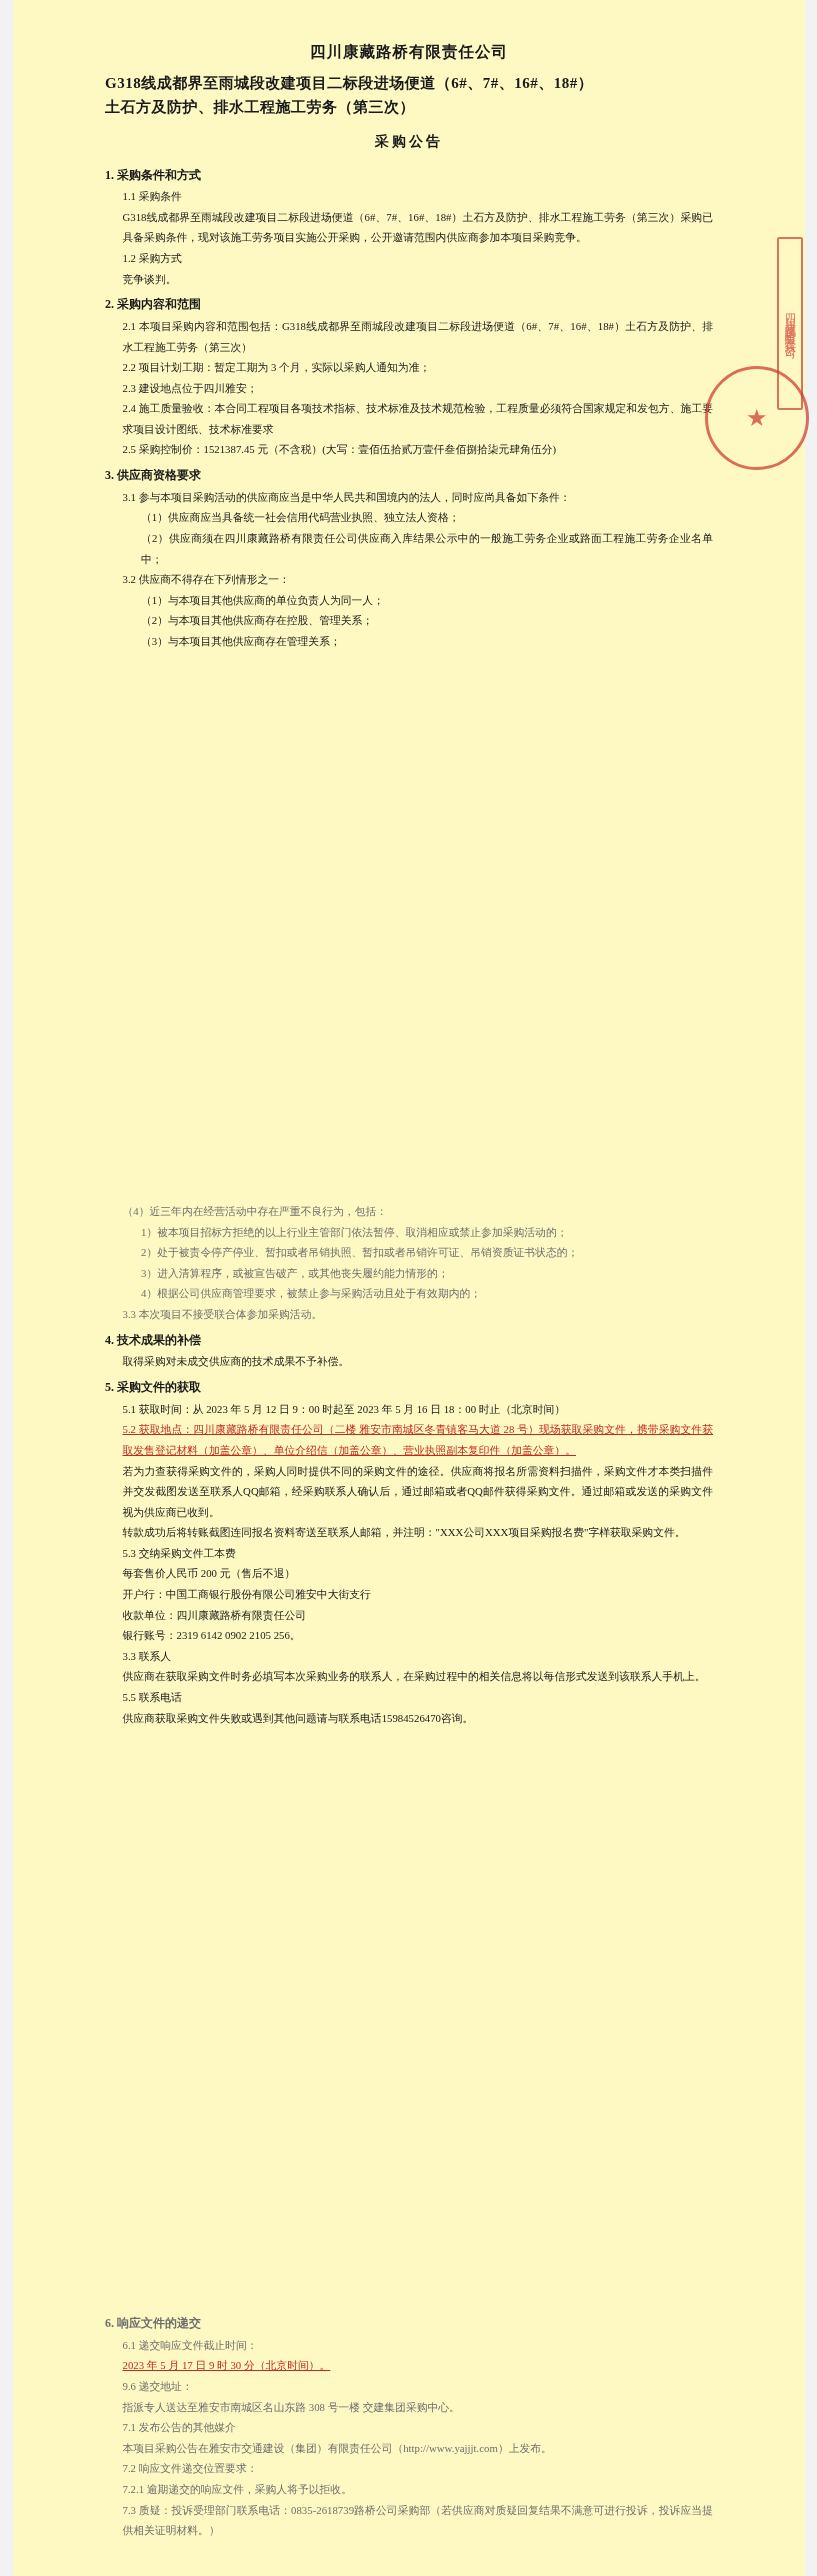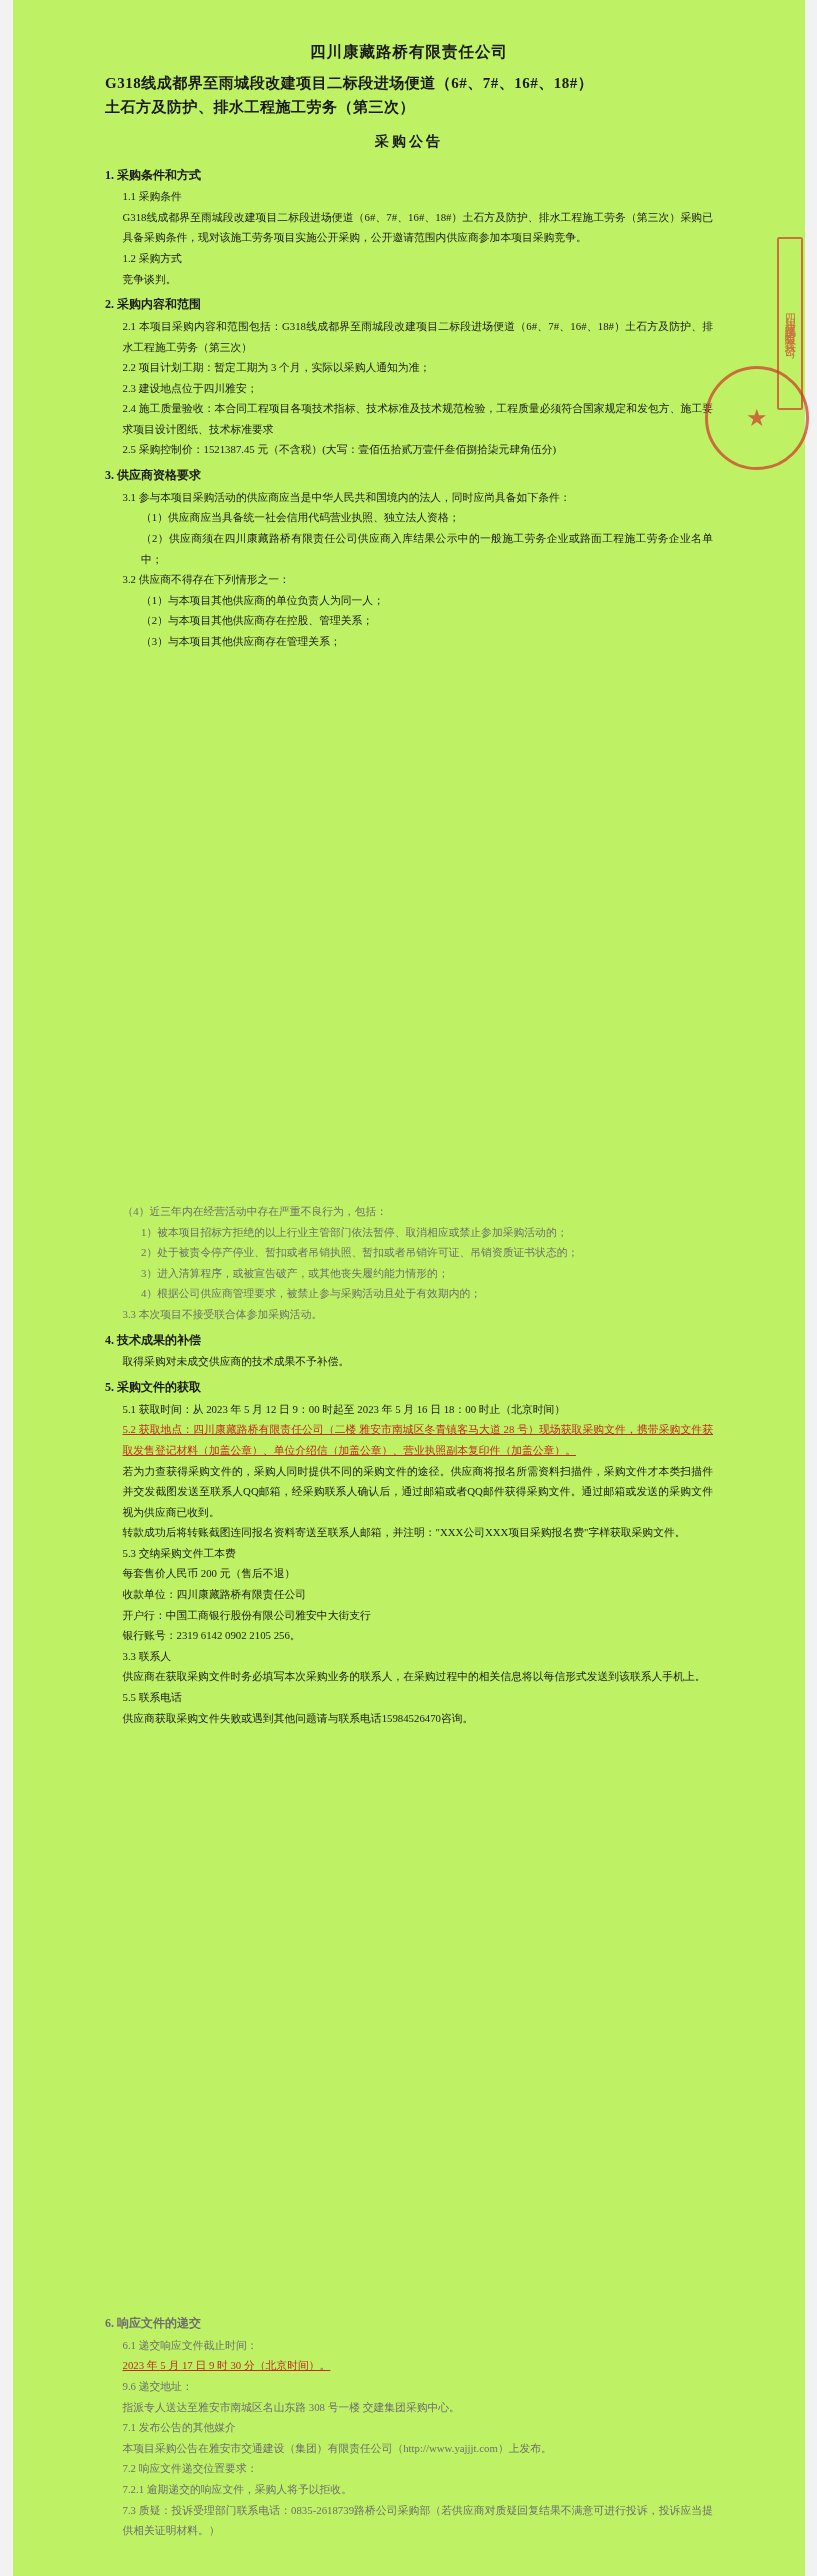--- a/index.html
+++ b/index.html
@@ -8,21 +8,21 @@
     background: #d8d8d8;
   }
   body {
     width: 818px;
     font-family: "Liberation Serif", "DejaVu Serif", serif;
     color: #1a1a1a;
   }
   .page {
     position: relative;
     width: 818px;
-    background: #bef264;
+    background: #fef9c3;
     overflow: hidden;
   }
   .page.p1 { height: 1046px; }
   .page.p2 { height: 1149px; }
   .page.p3 { height: 1275px; }
   .gap { height: 0px; background: #d8d8d8; }
 
   .inner {
     position: relative;
     margin: 0 auto;
@@ -246,22 +246,22 @@
       <span>5.2</span>
       <span>获取地点：四川康藏路桥有限责任公司（二楼 雅安市南城区冬青镇客马大道 28 号）现场获取采购文件，携带采购文件获取发售登记材料（加盖公章）、单位介绍信（加盖公章）、营业执照副本复印件（加盖公章）。</span>
     </div>
     <div class="p">若为力查获得采购文件的，采购人同时提供不同的采购文件的途径。供应商将报名所需资料扫描件，采购文件才本类扫描件并交发截图发送至联系人QQ邮箱，经采购联系人确认后，通过邮箱或者QQ邮件获得采购文件。通过邮箱或发送的采购文件视为供应商已收到。</div>
     <div class="p">转款成功后将转账截图连同报名资料寄送至联系人邮箱，并注明："XXX公司XXX项目采购报名费"字样获取采购文件。</div>
     <div class="p">
       <span>5.3</span>
       <span>交纳采购文件工本费</span>
     </div>
     <div class="p">每套售价人民币 200 元（售后不退）</div>
+    <div class="p">开户行：中国工商银行股份有限公司雅安中大街支行</div>
     <div class="p">收款单位：四川康藏路桥有限责任公司</div>
-    <div class="p">开户行：中国工商银行股份有限公司雅安中大街支行</div>
     <div class="p">银行账号：2319 6142 0902 2105 256。</div>
     <div class="p">
       <span>3.3</span>
       <span>联系人</span>
     </div>
     <div class="p">供应商在获取采购文件时务必填写本次采购业务的联系人，在采购过程中的相关信息将以每信形式发送到该联系人手机上。</div>
     <div class="p">
       <span>5.5</span>
       <span>联系电话</span>
     </div>

